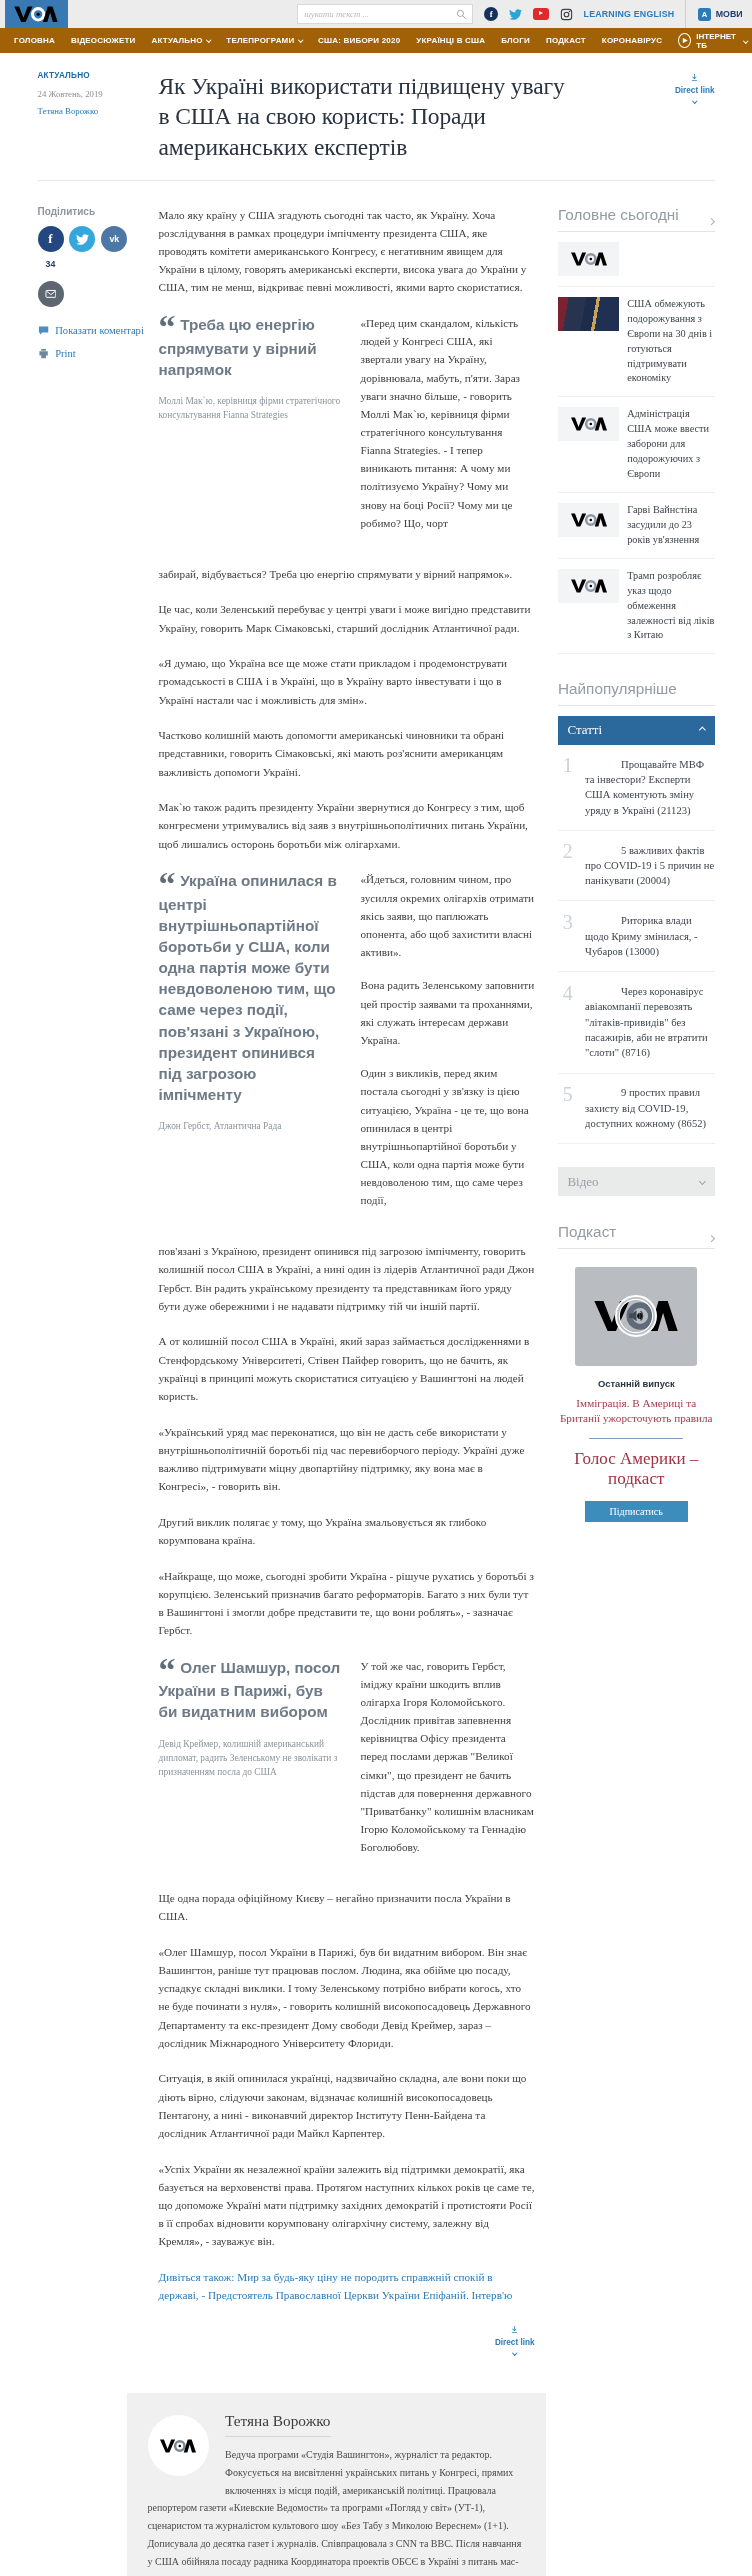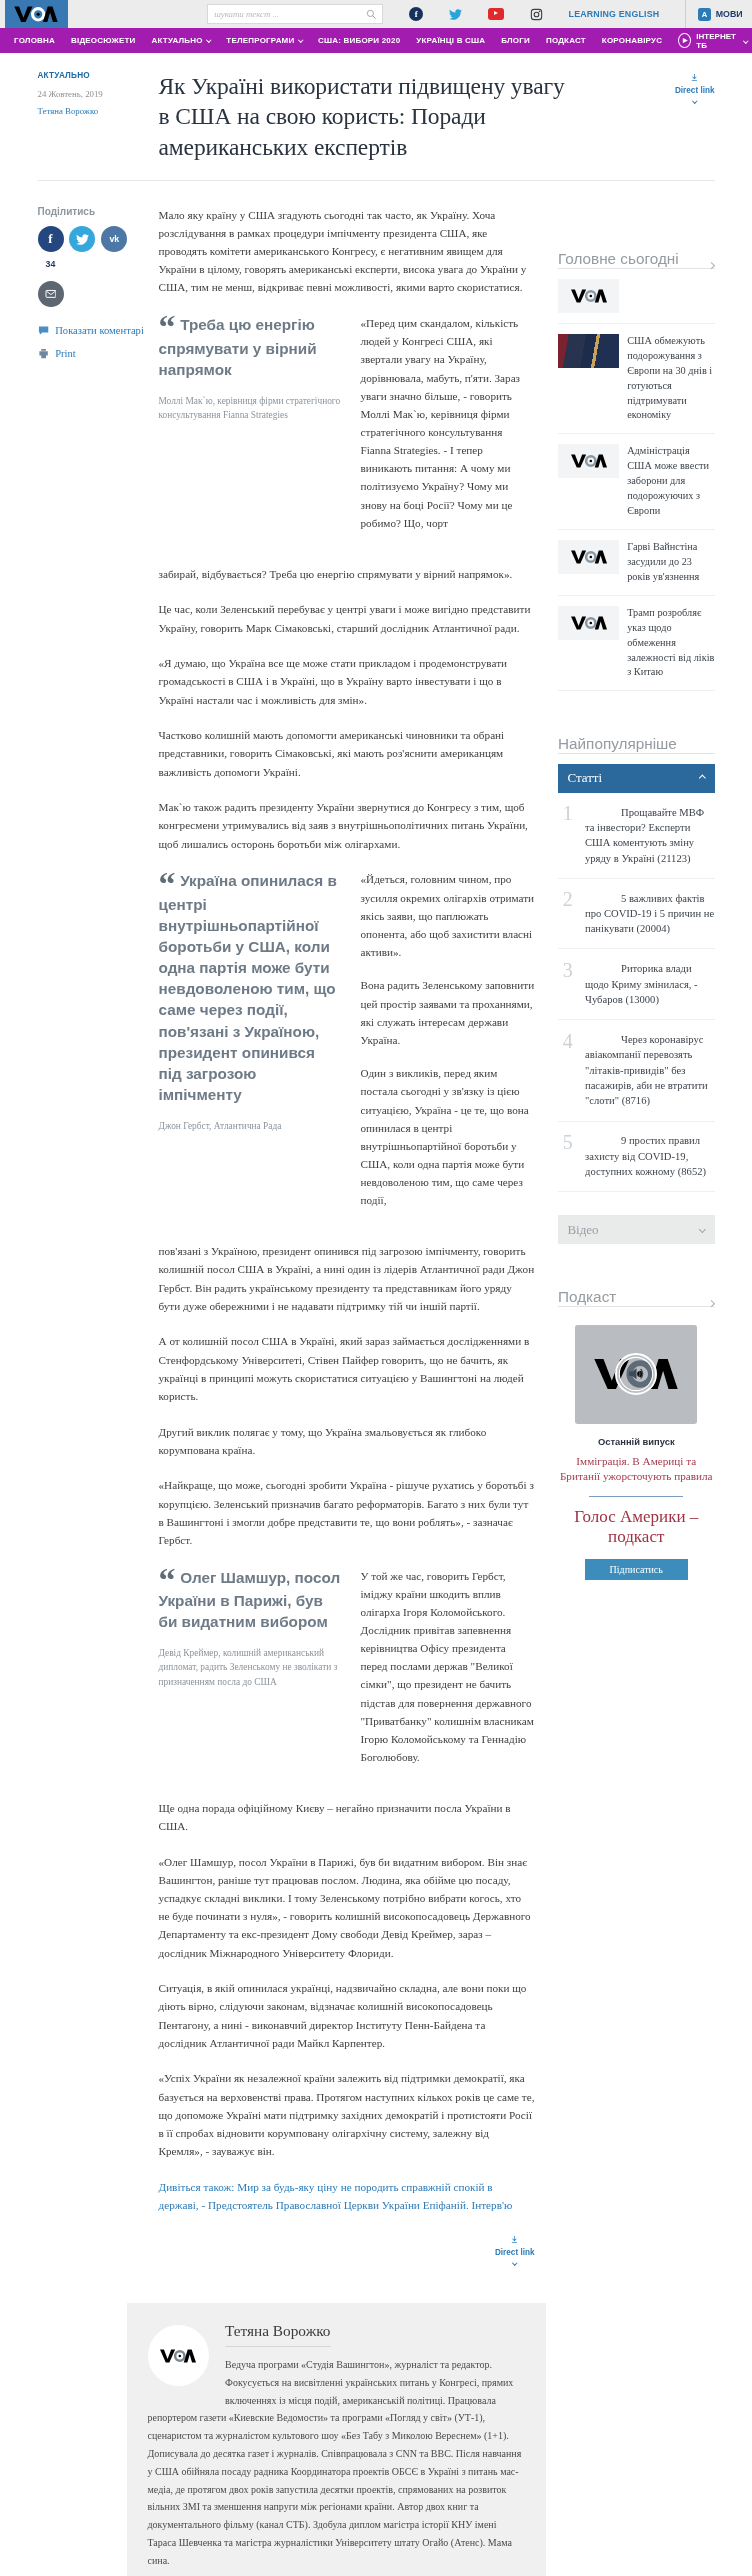--- a/index.html
+++ b/index.html
@@ -8,38 +8,38 @@
   svg{display:block;}
   .chev{display:inline-block;width:4.7px;height:4.7px;border-right:1.2px solid currentColor;border-bottom:1.2px solid currentColor;transform:rotate(45deg);flex:none;}
   .chev.up{transform:rotate(-135deg);}
   .chev.right{transform:rotate(-45deg);}
   .chev.sm{width:3.5px;height:3.5px;}
 
   
   .topbar{height:28px;background:#ececec;display:flex;align-items:center;padding:0 9.4px 0 4.7px;gap:10.6px;}
   .logo-box{width:63px;height:28px;background:#3878b3;display:flex;align-items:center;justify-content:center;flex:none;}
   .logo-box svg{width:46px;height:16.5px;color:#fff;}
-  .topbar-right{margin-left:auto;display:flex;align-items:center;gap:26px;}
+  .topbar-right{margin-left:auto;display:flex;align-items:center;gap:11px;}
   .search{display:flex;align-items:center;background:#fff;border:0.6px solid #d8d8d8;height:20px;width:176px;padding:0 5.9px;}
   .search input{border:0;outline:0;flex:1;font:italic 8.8px "Liberation Serif",serif;color:#777;background:transparent;}
   .search input::placeholder{color:#b9b9b9;}
   .search svg{width:10.6px;height:10.6px;color:#9a9a9a;}
   .tsoc{display:flex;align-items:center;justify-content:center;}
   .tsoc-fb{width:14px;height:14px;border-radius:50%;background:#16325c;color:#fff;font:700 8.8px "Liberation Serif",serif;}
   .tsoc-tw svg{width:13px;height:13px;color:#2aa3d7;}
   .tsoc-yt{width:15.3px;height:11.2px;border-radius:2.9px;background:#e0292b;position:relative;}
   .tsoc-yt::after{content:"";position:absolute;left:5.9px;top:2.9px;border-left:4.7px solid #fff;border-top:2.6px solid transparent;border-bottom:2.6px solid transparent;}
   .tsoc-ig svg{width:13px;height:13px;color:#3c4043;}
   .learn-en{color:#2b7bb9;font:700 8.8px "Liberation Sans",sans-serif;letter-spacing:0.2px;}
   .langs{display:flex;align-items:center;gap:4.7px;border-left:0.6px solid #cfcfcf;padding-left:11.8px;height:28px;}
   .lang-ic{width:13px;height:13px;border-radius:2.4px;background:#2b7bb9;color:#fff;font:700 7.6px "Liberation Sans",sans-serif;display:flex;align-items:center;justify-content:center;}
   .langs .lbl{color:#1f3c6d;font:700 8.8px "Liberation Sans",sans-serif;}
 
   
-  .navbar{background:#a21caf;height:25px;display:flex;align-items:center;padding:0 14px;}
+  .navbar{background:#a16207;height:25px;display:flex;align-items:center;padding:0 14px;}
   .nav-item{color:#fff;font:700 8px "Liberation Sans",sans-serif;letter-spacing:0.2px;margin-right:16px;display:flex;align-items:center;gap:4.1px;white-space:nowrap;}
   .nav-item .chev{width:3.5px;height:3.5px;margin-top:-1.8px;}
   .internet-tv{margin-left:auto;display:flex;align-items:center;gap:5.3px;color:#fff;font:700 8px "Liberation Sans",sans-serif;}
   .play-ring{width:15.3px;height:15.3px;border:1.2px solid #fff;border-radius:50%;display:flex;align-items:center;justify-content:center;font-size:5.9px;color:#fff;padding-left:1.2px;}
 
   
   .container{width:677px;margin:0 auto;}
   .article-header{display:grid;grid-template-columns:121px 412px 1fr;padding-top:17.6px;align-items:start;}
   .meta .category{color:#1a6aa5;font:700 8.2px "Liberation Sans",sans-serif;letter-spacing:0.2px;margin-bottom:9.4px;}
   .meta .date{color:#8f8f8f;font:8.8px "Liberation Serif",serif;margin-bottom:7px;}
@@ -71,21 +71,21 @@
   .body-p{font:11.2px/1.62 "Liberation Serif",serif;color:#414141;margin-bottom:17.6px;}
   .link-p{color:#2b7bb9;}
   .quote-row{display:grid;grid-template-columns:182px 1fr;column-gap:20px;margin:4.7px 0 17.6px;}
   .pq-quote{font:700 15.3px/1.38 "Liberation Sans",sans-serif;color:#6e7b87;}
   .pq-mark{font:700 34px/0.6 "Liberation Serif",serif;color:#5f6d79;margin-right:4.7px;vertical-align:-8.2px;}
   .pq-cite{font:9.4px/1.5 "Liberation Serif",serif;color:#8b949c;margin-top:14px;}
   .quote-side p{font:11.2px/1.62 "Liberation Serif",serif;color:#414141;margin-bottom:15.3px;}
 
   
   .sidebar{padding-left:23.5px;}
-  .side-header{display:flex;align-items:flex-end;justify-content:space-between;color:#949ba1;font:15.3px "Liberation Sans",sans-serif;border-bottom:0.6px solid #e3e3e3;margin-top:44px;}
+  .side-header{display:flex;align-items:flex-end;justify-content:space-between;color:#949ba1;font:15.3px "Liberation Sans",sans-serif;padding-bottom:7px;border-bottom:0.6px solid #e3e3e3;}
   .side-header .chev{width:5.3px;height:5.3px;color:#a7adb3;}
   .news-item{display:flex;gap:8.2px;padding:10px 0;border-bottom:0.6px solid #efefef;}
   .thumb{width:61px;height:34px;flex:none;background:#f2f4f6;display:flex;align-items:center;justify-content:center;}
   .thumb svg{width:36px;height:14px;color:#8b97a3;}
   .thumb.photo{background:linear-gradient(100deg,#7a2230 0 16%,#27334f 16% 42%,#1d2c4a 42% 58%,#c9a356 58% 63%,#203052 63% 100%);}
   .news-title{font:10.3px/1.45 "Liberation Serif",serif;color:#3e454d;}
   .sec-popular{margin-top:26px;}
   .popular-bar{background:#2b689c;color:#fff;font:13px "Liberation Serif",serif;padding:6.5px 9.4px;display:flex;justify-content:space-between;align-items:center;margin-top:9.4px;}
   .popular-bar .chev{color:#fff;}
   .video-bar{background:#e9eaea;color:#99a0a6;font:13px "Liberation Serif",serif;padding:6.5px 9.4px;display:flex;justify-content:space-between;align-items:center;margin-top:23px;}
@@ -322,20 +322,21 @@
       <div class="pq-cite">Джон Гербст, Атлантична Рада</div>
     </div>
     <div class="quote-side">
             <p>«Йдеться, головним чином, про зусилля окремих олігархів отримати якісь заяви, що паплюжать опонента, або щоб захистити власні активи».</p>
             <p>Вона радить Зеленському заповнити цей простір заявами та проханнями, які служать інтересам держави Україна.</p>
             <p>Один з викликів, перед яким постала сьогодні у зв'язку із цією ситуацією, Україна - це те, що вона опинилася в центрі внутрішньопартійної боротьби у США, коли одна партія може бути невдоволеною тим, що саме через події,</p>
           </div>
   </div>
         <p class="body-p">пов'язані з Україною, президент опинився під загрозою імпічменту, говорить колишній посол США в Україні, а нині один із лідерів Атлантичної ради Джон Гербст. Він радить українському президенту та представникам його уряду бути дуже обережними і не надавати підтримку тій чи іншій партії.</p>
         <p class="body-p">А от колишній посол США в Україні, який зараз займається дослідженнями в Стенфордському Університеті, Стівен Пайфер говорить, що не бачить, як українці в принципі можуть скористатися ситуацією у Вашингтоні на людей користь.</p>
+        <p class="body-p">«Український уряд має переконатися, що він не дасть себе використати у внутрішньополітичній боротьбі під час перевиборчого періоду. Україні дуже важливо підтримувати міцну двопартійну підтримку, яку вона має в Конгресі», - говорить він.</p>
         <p class="body-p">Другий виклик полягає у тому, що Україна змальовується як глибоко корумпована країна.</p>
         <p class="body-p">«Найкраще, що може, сьогодні зробити Україна - рішуче рухатись у боротьбі з корупцією. Зеленський призначив багато реформаторів. Багато з них були тут в Вашингтоні і змогли добре представити те, що вони роблять», - зазначає Гербст.</p>
         <div class="quote-row">
     <div>
       <div class="pq-quote"><span class="pq-mark">“</span><span>Олег Шамшур, посол України в Парижі, був би видатним вибором</span></div>
       <div class="pq-cite">Девід Креймер, колишній американський дипломат, радить Зеленському не зволікати з призначенням посла до США</div>
     </div>
     <div class="quote-side">
             <p>У той же час, говорить Гербст, іміджу країни шкодить вплив олігарха Ігоря Коломойського. Дослідник привітав запевнення керівництва Офісу президента перед послами держав "Великої сімки", що президент не бачить підстав для повернення державного "Приватбанку" колишнім власникам Ігорю Коломойському та Геннадію Боголюбову.</p>
           </div>

